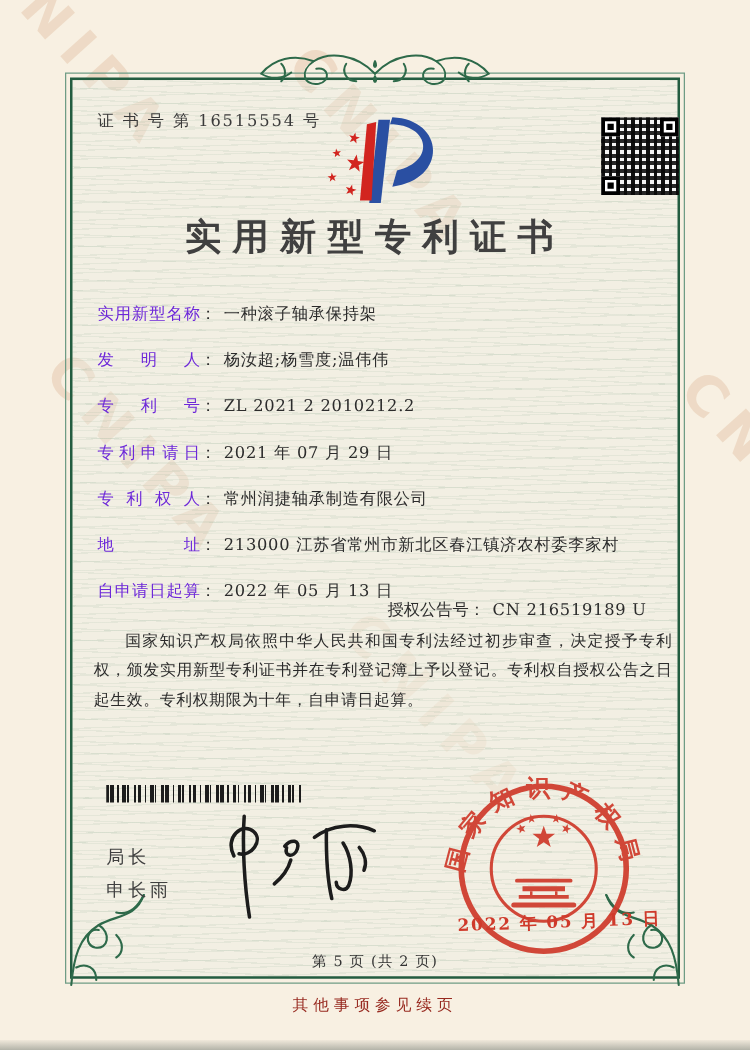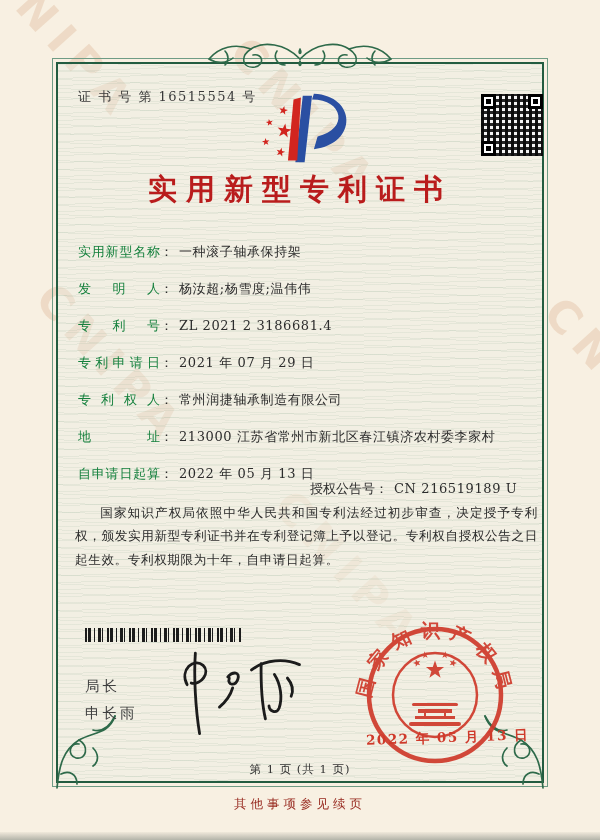--- a/index.html
+++ b/index.html
@@ -25,24 +25,24 @@
   .content{position:absolute;inset:0;z-index:4;padding-left:43px;}
   .cert-no{position:absolute;left:78px;top:88px;font-size:13px;color:#3a3a3a;letter-spacing:1.5px;}
   .logo{position:absolute;left:237px;top:92px;width:126px;height:74px;}
   .qr{position:absolute;left:481px;top:94px;width:62px;height:62px;background:
       repeating-linear-gradient(0deg,rgba(10,10,10,0.88) 0 3px,transparent 3px 6px),
       repeating-linear-gradient(90deg,#111 0 3px,#f4f4f4 3px 6px);}
   .qr .finder{position:absolute;width:15px;height:15px;border:3px solid #000;background:#fff;box-sizing:border-box;}
   .qr .finder::after{content:"";position:absolute;left:2px;top:2px;width:5px;height:5px;background:#000;}
   .qr .f-tl{left:0;top:0;} .qr .f-tr{right:0;top:0;} .qr .f-bl{left:0;bottom:0;}
   .title{position:absolute;left:0;right:0;top:170px;text-align:center;font-size:29px;font-weight:700;
-      color:#b91c1c;letter-spacing:9px;}
+      color:#404040;letter-spacing:9px;}
   .fields{position:absolute;left:78px;top:243px;width:462px;font-size:13px;color:#2c2c2c;}
   .frow{position:relative;height:37px;line-height:18px;}
-  .flabel{display:inline-block;width:82px;text-align:justify;text-align-last:justify;color:#15803d;}
+  .flabel{display:inline-block;width:82px;text-align:justify;text-align-last:justify;color:#6d28d9;}
   .fcolon{display:inline-block;margin-right:6px;}
   .fvalue{letter-spacing:0.6px;}
   .pair2{position:absolute;left:232px;top:15px;}
   .paras{position:absolute;left:75px;top:491px;width:463px;font-size:12.6px;line-height:1.86;
       color:#2b2b2b;text-align:justify;letter-spacing:0.6px;}
   .paras p{margin:10px 0 7px 0;text-indent:2em;}
   .barcode{position:absolute;left:85px;top:628px;width:156px;height:14px;background:
       repeating-linear-gradient(90deg,#1c1c1c 0 2px,transparent 2px 3px,#1c1c1c 3px 6px,
       transparent 6px 9px,#1c1c1c 9px 10px,transparent 10px 13px,#1c1c1c 13px 16px,
       transparent 16px 17px,#1c1c1c 17px 18px,transparent 18px 22px);}
@@ -121,21 +121,21 @@
     <div class="title">实用新型专利证书</div>
 
     <div class="fields">
       <div class="frow">
         <span class="flabel">实用新型名称</span><span class="fcolon">：</span><span class="fvalue">一种滚子轴承保持架</span>
       </div>
       <div class="frow">
         <span class="flabel">发明人</span><span class="fcolon">：</span><span class="fvalue">杨汝超;杨雪度;温伟伟</span>
       </div>
       <div class="frow">
-        <span class="flabel">专利号</span><span class="fcolon">：</span><span class="fvalue">ZL 2021 2 3186681.4</span>
+        <span class="flabel">专利号</span><span class="fcolon">：</span><span class="fvalue">ZL 2021 2 2010212.2</span>
       </div>
       <div class="frow">
         <span class="flabel">专利申请日</span><span class="fcolon">：</span><span class="fvalue">2021 年 07 月 29 日</span>
       </div>
       <div class="frow">
         <span class="flabel">专利权人</span><span class="fcolon">：</span><span class="fvalue">常州润捷轴承制造有限公司</span>
       </div>
       <div class="frow">
         <span class="flabel">地址</span><span class="fcolon">：</span><span class="fvalue">213000 江苏省常州市新北区春江镇济农村委李家村</span>
       </div>
@@ -187,18 +187,18 @@
         <rect x="57" y="86" width="46" height="3" rx="1.5"></rect>
         <rect x="63" y="92" width="34" height="4"></rect>
         <rect x="60" y="99" width="40" height="3"></rect>
         <rect x="54" y="105" width="52" height="4" rx="2"></rect>
         <rect x="69" y="96" width="2" height="4"></rect>
         <rect x="89" y="96" width="2" height="4"></rect>
       </g>
     </svg>
     <div class="seal-date">2022 年 05 月 13 日</div>
 
-    <div class="page-info">第 1 页 (共 1 页)</div>
+    <div class="page-info">第 5 页 (共 2 页)</div>
     <div class="footer-note">其他事项参见续页</div>
   </div>
 
   <div class="page-edge"></div>
 </div>
 
 </body></html>

